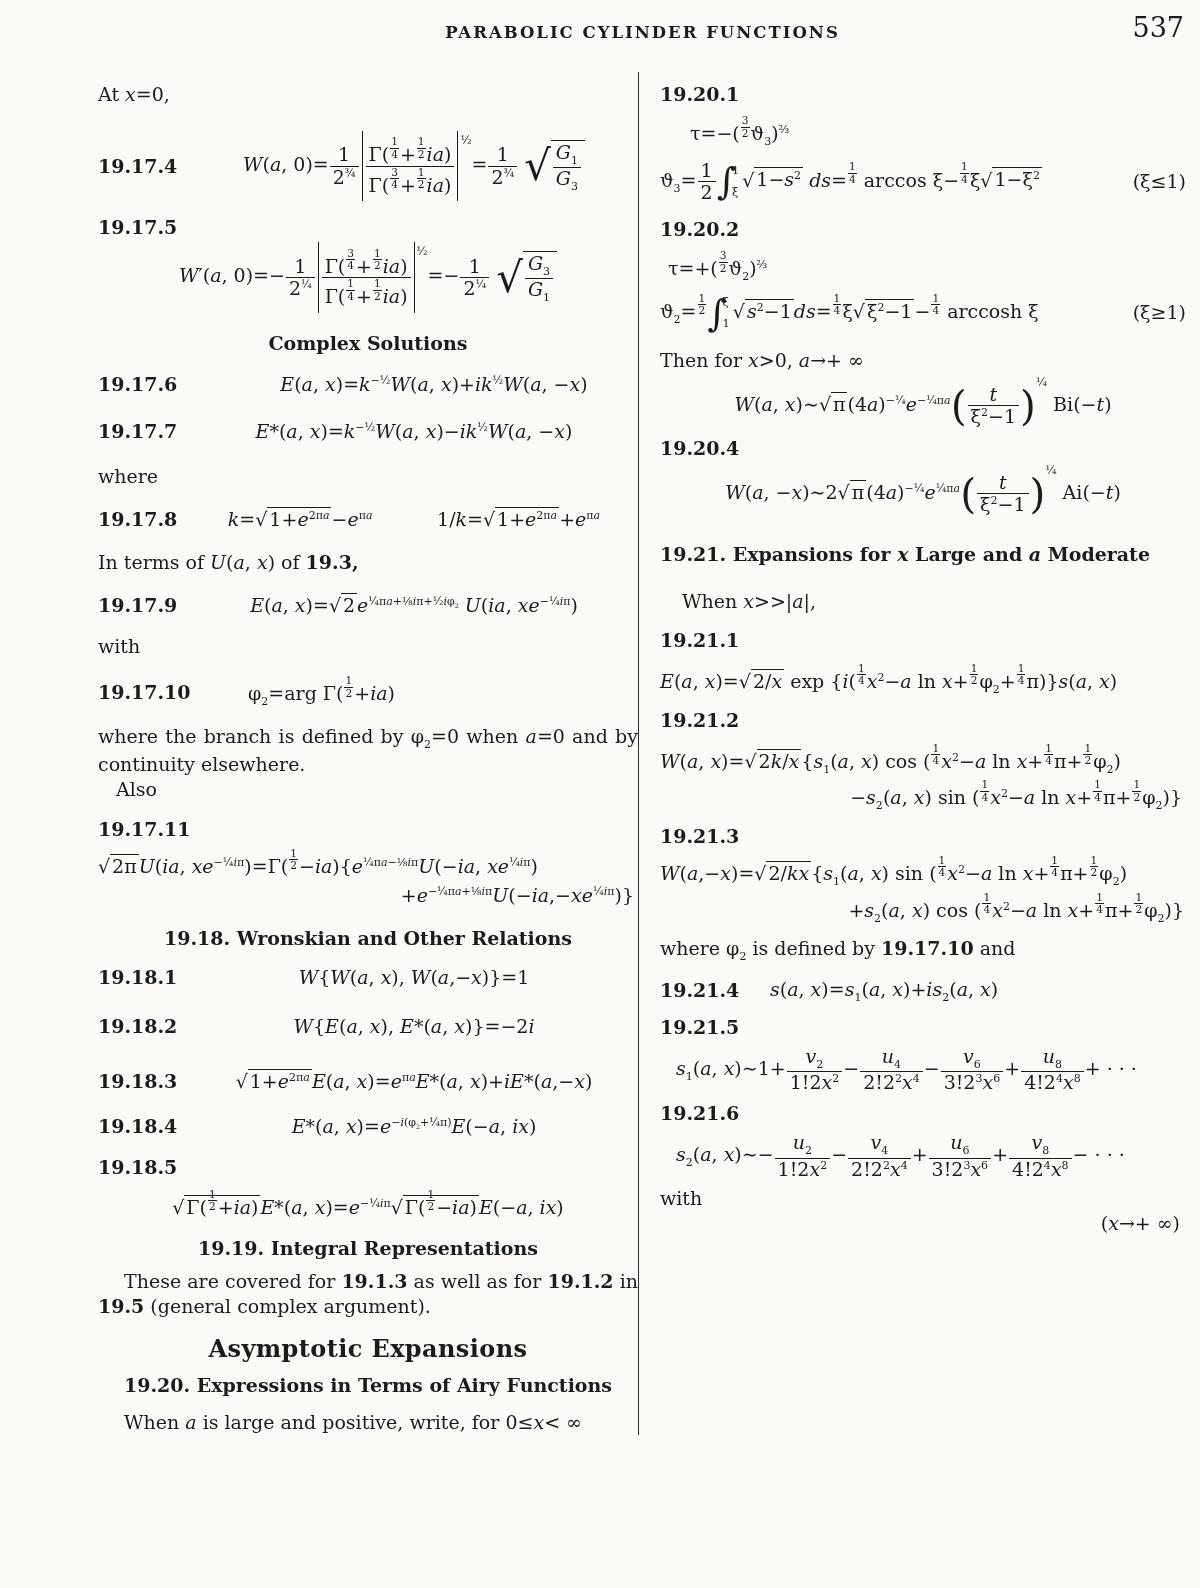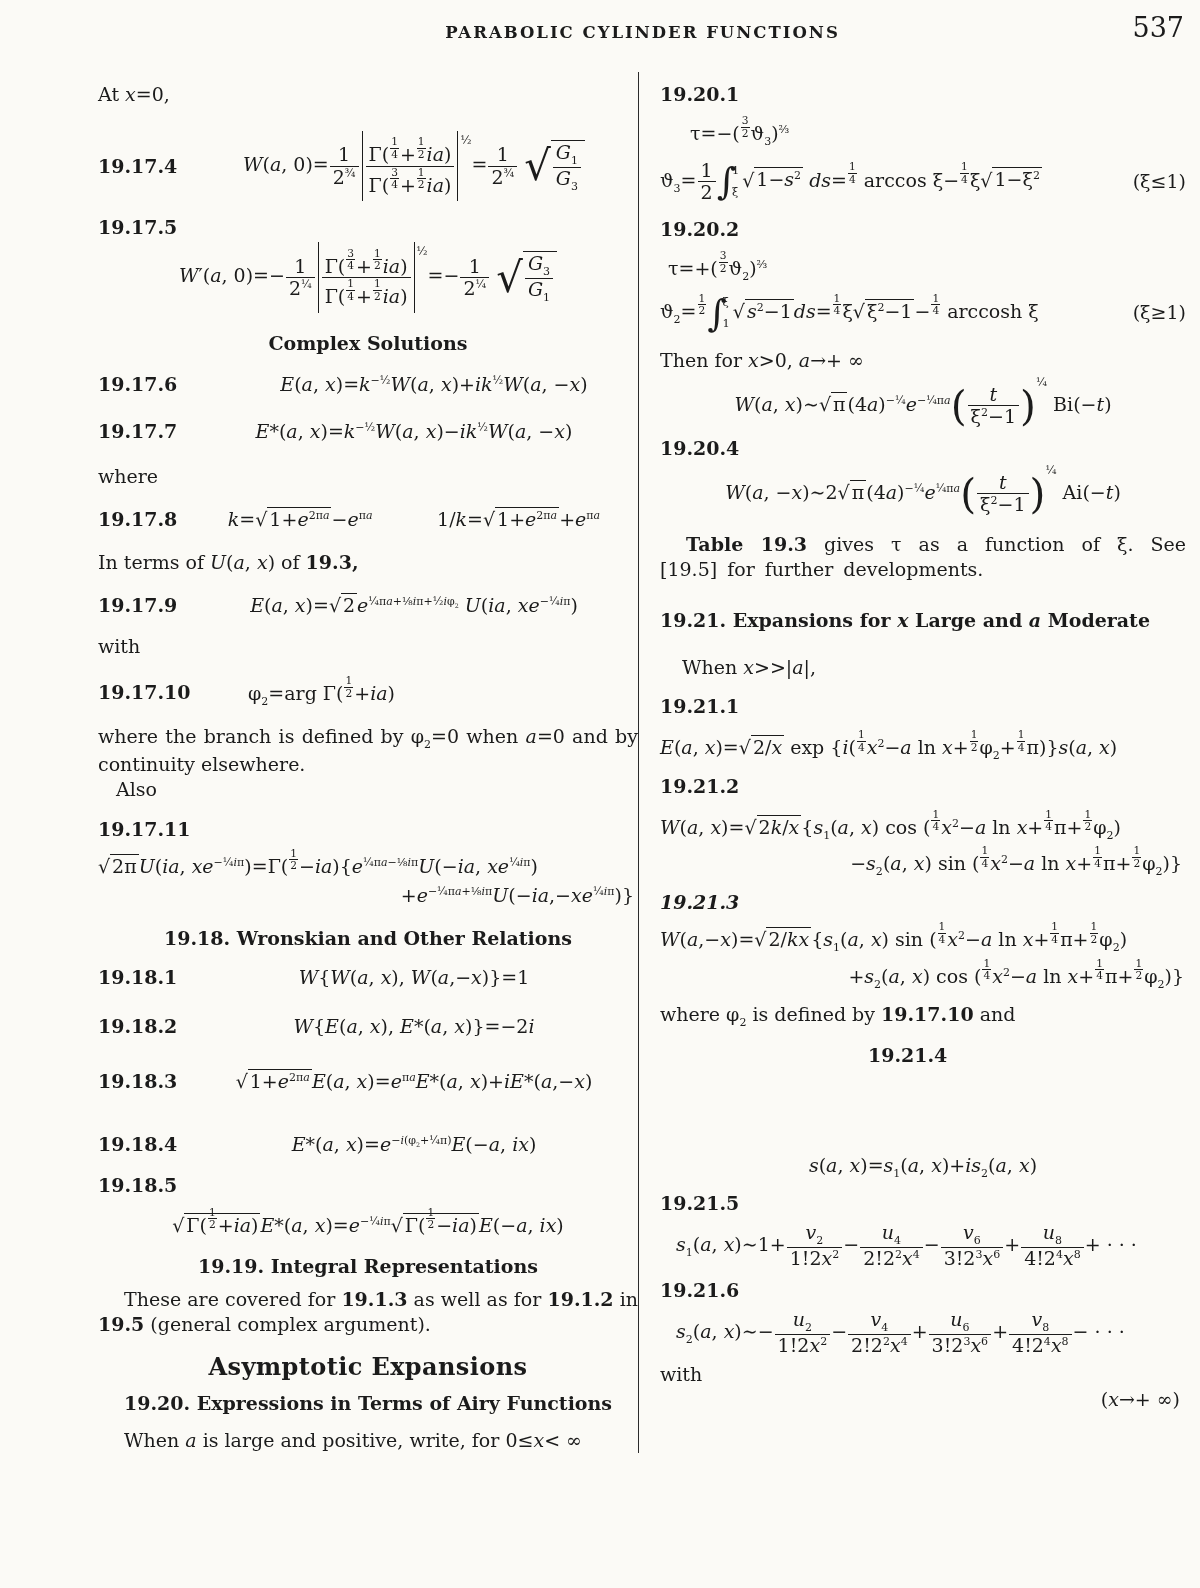--- a/index.html
+++ b/index.html
@@ -126,21 +126,21 @@
         <span class="eqc"><i>W</i>{<i>W</i>(<i>a</i>, <i>x</i>), <i>W</i>(<i>a</i>,−<i>x</i>)}=1</span>
       </div>
       <div class="eq" style="margin-top:24px;">
         <span class="eqno">19.18.2</span>
         <span class="eqc"><i>W</i>{<i>E</i>(<i>a</i>, <i>x</i>), <i>E</i>*(<i>a</i>, <i>x</i>)}=−2<i>i</i></span>
       </div>
       <div class="eq" style="margin-top:30px;">
         <span class="eqno">19.18.3</span>
         <span class="eqc"><span class="sq">√<span class="v">1+<i>e</i><sup>2π<i>a</i></sup></span></span><i>E</i>(<i>a</i>, <i>x</i>)=<i>e</i><sup>π<i>a</i></sup><i>E</i>*(<i>a</i>, <i>x</i>)+<i>iE</i>*(<i>a</i>,−<i>x</i>)</span>
       </div>
-      <div class="eq" style="margin-top:38px;">
+      <div class="eq" style="margin-top:20px;">
         <span class="eqno">19.18.4</span>
         <span class="eqc"><i>E</i>*(<i>a</i>, <i>x</i>)=<i>e</i><sup>−<i>i</i>(φ<sub>2</sub>+¼π)</sup><i>E</i>(−<i>a</i>, <i>ix</i>)</span>
       </div>
 
       <div class="lbl" style="margin-top:16px;">19.18.5</div>
       <div class="ctr" style="margin-top:8px;"><span class="sq">√<span class="v">Γ(<span class="fs"><span>1</span><span class="d">2</span></span>+<i>ia</i>)</span></span><i>E</i>*(<i>a</i>, <i>x</i>)=<i>e</i><sup>−¼<i>i</i>π</sup><span class="sq">√<span class="v">Γ(<span class="fs"><span>1</span><span class="d">2</span></span>−<i>ia</i>)</span></span><i>E</i>(−<i>a</i>, <i>ix</i>)</div>
 
       <div class="shead" style="margin-top:16px;">19.19. Integral Representations</div>
       <div class="just ind" style="margin-top:8px;">These are covered for <b>19.1.3</b> as well as for <b>19.1.2</b> in <b>19.5</b> (general complex argument).</div>
 
@@ -171,40 +171,39 @@
         <span>(ξ≥1)</span>
       </div>
 
       <div style="margin-top:16px;">Then for <i>x</i>&gt;0, <i>a</i>→+ ∞</div>
 
       <div class="ctr" style="margin-top:2px;"><i>W</i>(<i>a</i>, <i>x</i>)∼<span class="sq">√<span class="v">π</span></span>(4<i>a</i>)<sup>−¼</sup><i>e</i><sup>−¼π<i>a</i></sup><span class="bp">(</span><span class="fr"><span><i>t</i></span><span class="d">ξ<sup>2</sup>−1</span></span><span class="bp">)</span><sup class="pe">¼</sup> Bi(−<i>t</i>)</div>
 
       <div class="lbl" style="margin-top:8px;">19.20.4</div>
       <div class="ctr" style="margin-top:2px;"><i>W</i>(<i>a</i>, −<i>x</i>)∼2<span class="sq">√<span class="v">π</span></span>(4<i>a</i>)<sup>−¼</sup><i>e</i><sup>¼π<i>a</i></sup><span class="bp">(</span><span class="fr"><span><i>t</i></span><span class="d">ξ<sup>2</sup>−1</span></span><span class="bp">)</span><sup class="pe">¼</sup> Ai(−<i>t</i>)</div>
 
-      <div class="just ind" style="margin-top:16px;word-spacing:4px;"><b>Table 19.3</b> gives τ as a function of ξ. See [19.5] for further developments.</div>
 
       <div class="lbl" style="margin-top:26px;">19.21. Expansions for <i>x</i> Large and <i>a</i> Moderate</div>
 
       <div style="margin-top:22px;text-indent:22px;">When <i>x</i>&gt;&gt;|<i>a</i>|,</div>
 
       <div class="lbl" style="margin-top:14px;">19.21.1</div>
       <div style="margin-top:10px;"><i>E</i>(<i>a</i>, <i>x</i>)=<span class="sq">√<span class="v">2/<i>x</i></span></span> exp {<i>i</i>(<span class="fs"><span>1</span><span class="d">4</span></span><i>x</i><sup>2</sup>−<i>a</i> ln <i>x</i>+<span class="fs"><span>1</span><span class="d">2</span></span>φ<sub>2</sub>+<span class="fs"><span>1</span><span class="d">4</span></span>π)}<i>s</i>(<i>a</i>, <i>x</i>)</div>
 
       <div class="lbl" style="margin-top:10px;">19.21.2</div>
       <div style="margin-top:10px;"><i>W</i>(<i>a</i>, <i>x</i>)=<span class="sq">√<span class="v">2<i>k</i>/<i>x</i></span></span>{<i>s</i><sub>1</sub>(<i>a</i>, <i>x</i>) cos (<span class="fs"><span>1</span><span class="d">4</span></span><i>x</i><sup>2</sup>−<i>a</i> ln <i>x</i>+<span class="fs"><span>1</span><span class="d">4</span></span>π+<span class="fs"><span>1</span><span class="d">2</span></span>φ<sub>2</sub>)</div>
       <div class="rt" style="margin-top:2px;padding-right:4px;">−<i>s</i><sub>2</sub>(<i>a</i>, <i>x</i>) sin (<span class="fs"><span>1</span><span class="d">4</span></span><i>x</i><sup>2</sup>−<i>a</i> ln <i>x</i>+<span class="fs"><span>1</span><span class="d">4</span></span>π+<span class="fs"><span>1</span><span class="d">2</span></span>φ<sub>2</sub>)}</div>
 
-      <div class="lbl" style="margin-top:10px;font-style:italic;">19.21.3</div>
+      <div class="lbl" style="margin-top:10px;">19.21.3</div>
       <div style="margin-top:6px;"><i>W</i>(<i>a</i>,−<i>x</i>)=<span class="sq">√<span class="v">2/<i>kx</i></span></span>{<i>s</i><sub>1</sub>(<i>a</i>, <i>x</i>) sin (<span class="fs"><span>1</span><span class="d">4</span></span><i>x</i><sup>2</sup>−<i>a</i> ln <i>x</i>+<span class="fs"><span>1</span><span class="d">4</span></span>π+<span class="fs"><span>1</span><span class="d">2</span></span>φ<sub>2</sub>)</div>
       <div class="rt" style="margin-top:2px;padding-right:2px;">+<i>s</i><sub>2</sub>(<i>a</i>, <i>x</i>) cos (<span class="fs"><span>1</span><span class="d">4</span></span><i>x</i><sup>2</sup>−<i>a</i> ln <i>x</i>+<span class="fs"><span>1</span><span class="d">4</span></span>π+<span class="fs"><span>1</span><span class="d">2</span></span>φ<sub>2</sub>)}</div>
 
       <div style="margin-top:10px;">where φ<sub>2</sub> is defined by <b>19.17.10</b> and</div>
 
-      <div class="eq" style="margin-top:12px;flex-direction:column;">
+      <div class="eq" style="margin-top:12px;">
         <span class="eqno" style="flex-basis:110px;width:110px;">19.21.4</span>
         <span class="eqc" style="text-align:left;"><i>s</i>(<i>a</i>, <i>x</i>)=<i>s</i><sub>1</sub>(<i>a</i>, <i>x</i>)+<i>is</i><sub>2</sub>(<i>a</i>, <i>x</i>)</span>
       </div>
 
       <div class="lbl" style="margin-top:10px;">19.21.5</div>
       <div style="margin-top:6px;padding-left:16px;"><i>s</i><sub>1</sub>(<i>a</i>, <i>x</i>)∼1+<span class="fr"><span><i>v</i><sub>2</sub></span><span class="d">1!2<i>x</i><sup>2</sup></span></span>−<span class="fr"><span><i>u</i><sub>4</sub></span><span class="d">2!2<sup>2</sup><i>x</i><sup>4</sup></span></span>−<span class="fr"><span><i>v</i><sub>6</sub></span><span class="d">3!2<sup>3</sup><i>x</i><sup>6</sup></span></span>+<span class="fr"><span><i>u</i><sub>8</sub></span><span class="d">4!2<sup>4</sup><i>x</i><sup>8</sup></span></span>+ · · ·</div>
 
       <div class="lbl" style="margin-top:8px;">19.21.6</div>
       <div style="margin-top:6px;padding-left:16px;"><i>s</i><sub>2</sub>(<i>a</i>, <i>x</i>)∼−<span class="fr"><span><i>u</i><sub>2</sub></span><span class="d">1!2<i>x</i><sup>2</sup></span></span>−<span class="fr"><span><i>v</i><sub>4</sub></span><span class="d">2!2<sup>2</sup><i>x</i><sup>4</sup></span></span>+<span class="fr"><span><i>u</i><sub>6</sub></span><span class="d">3!2<sup>3</sup><i>x</i><sup>6</sup></span></span>+<span class="fr"><span><i>v</i><sub>8</sub></span><span class="d">4!2<sup>4</sup><i>x</i><sup>8</sup></span></span>− · · ·</div>
 

